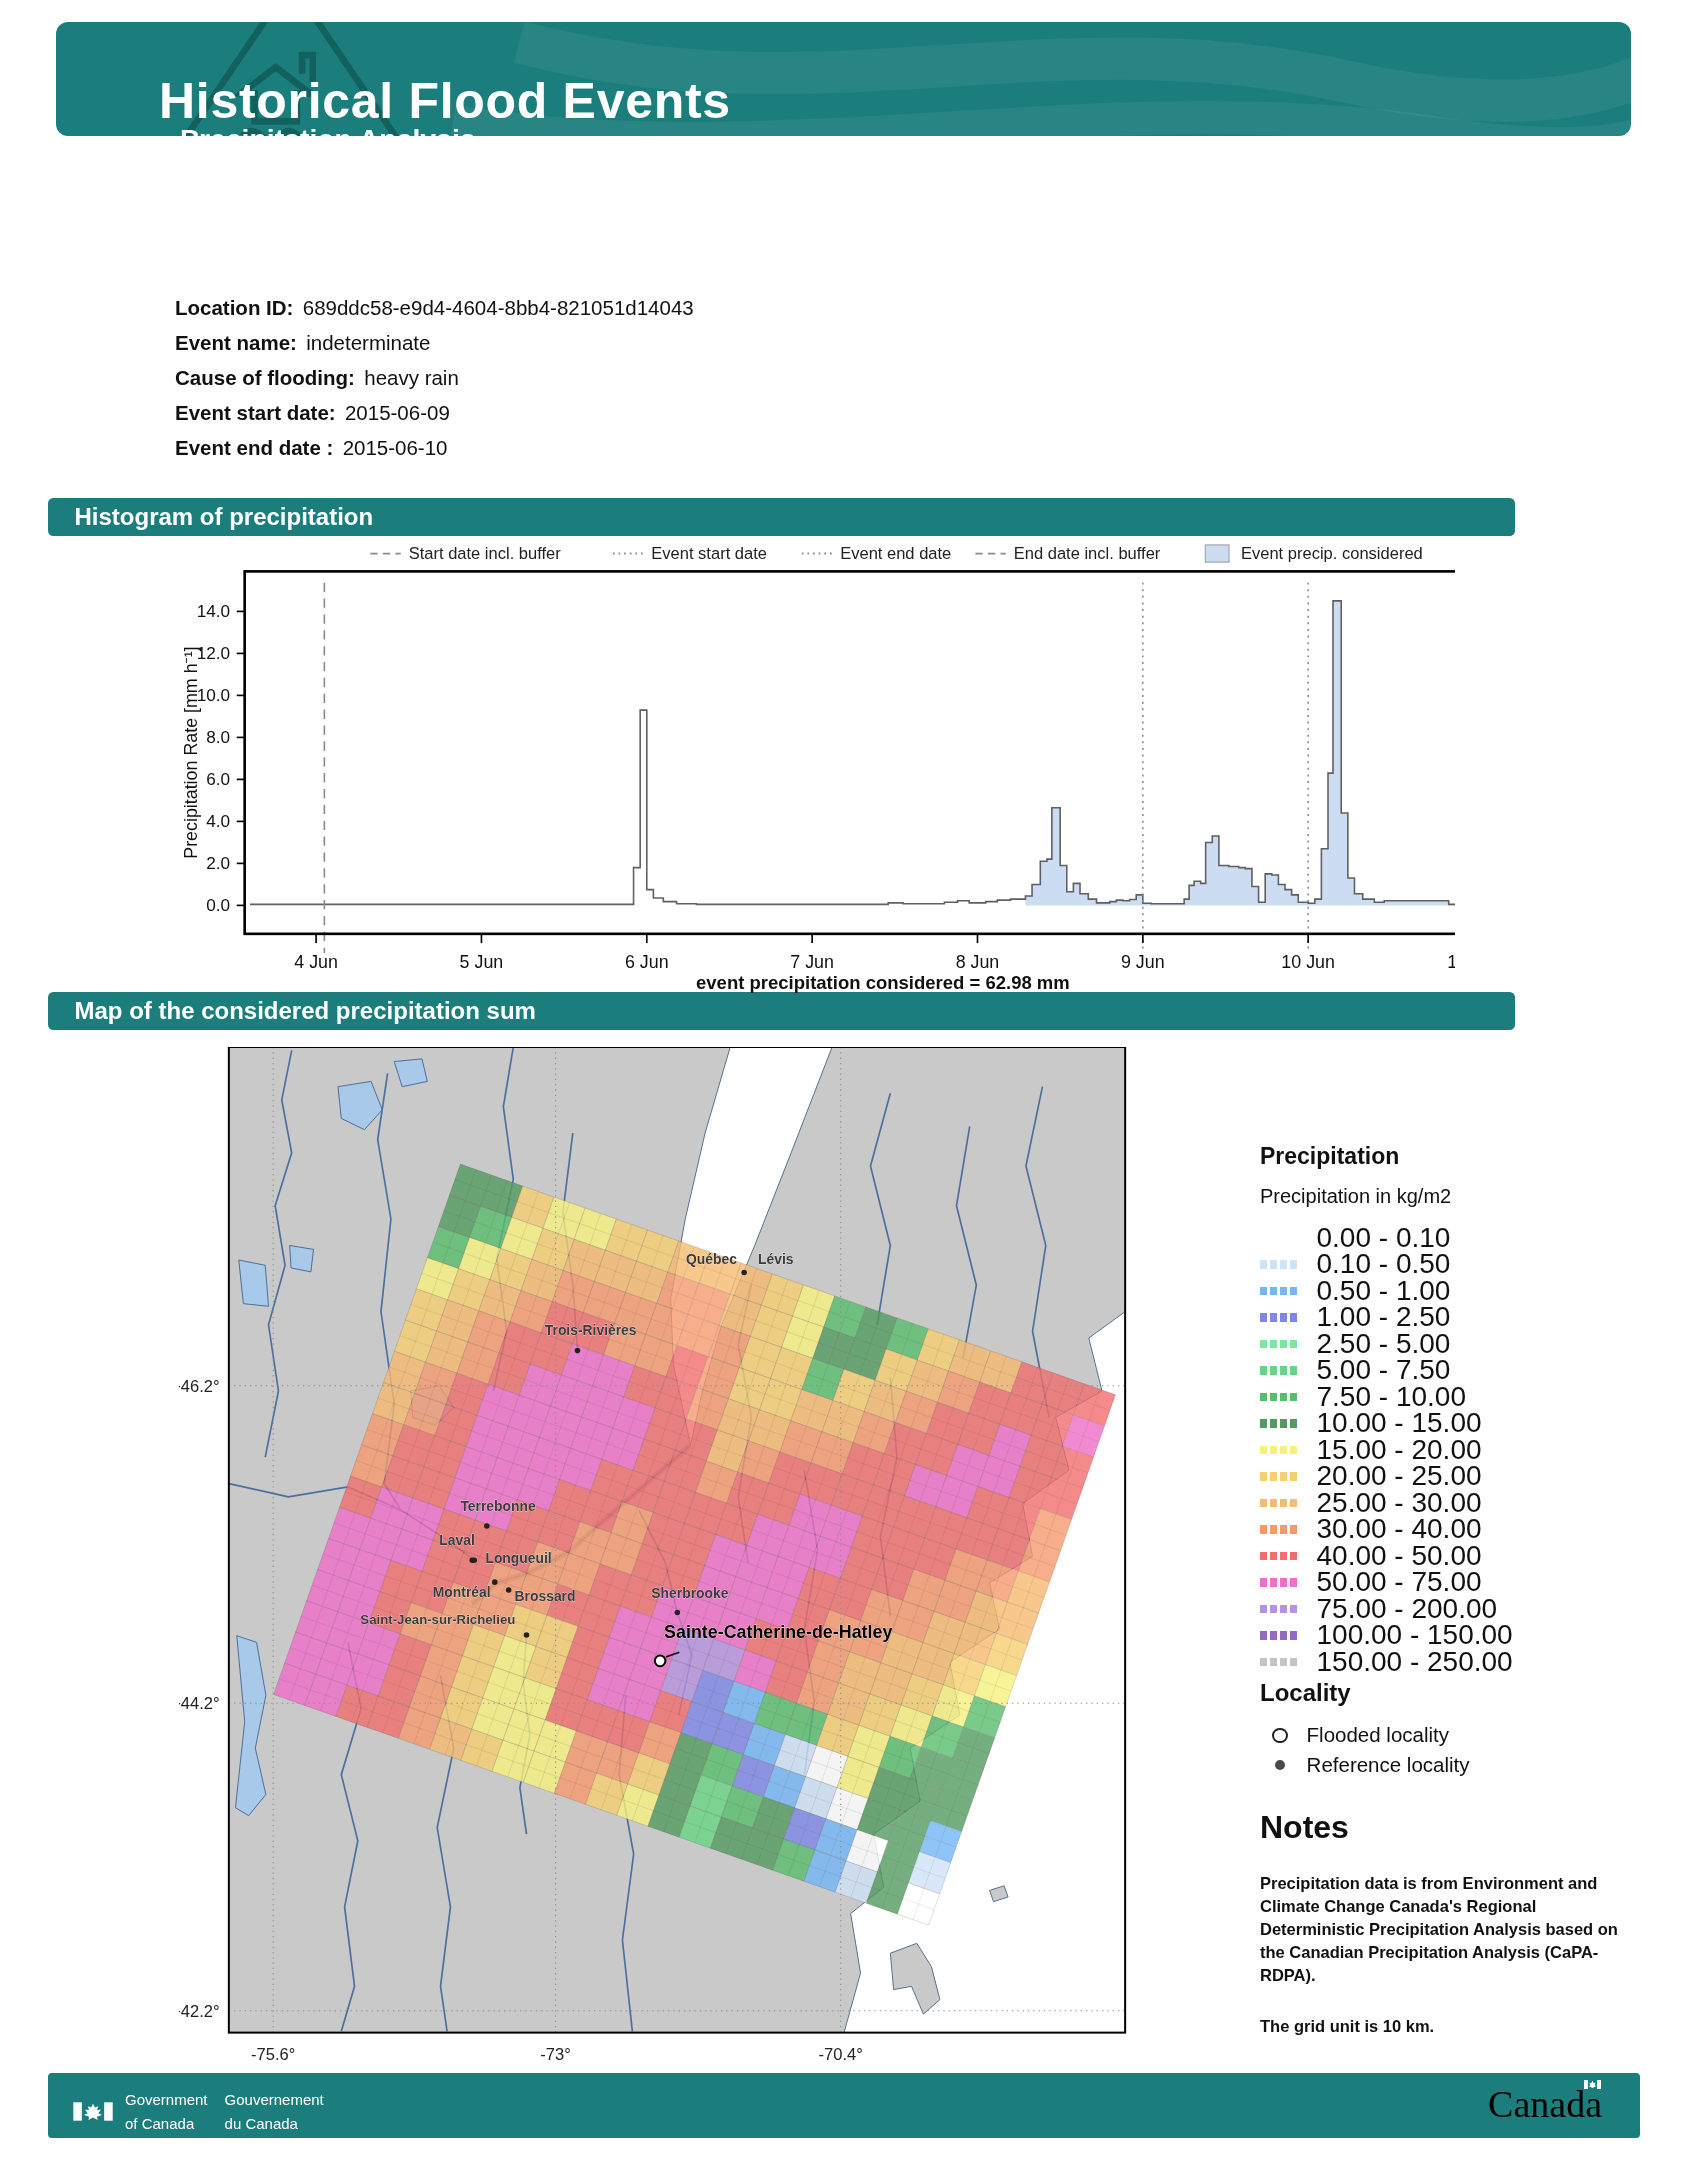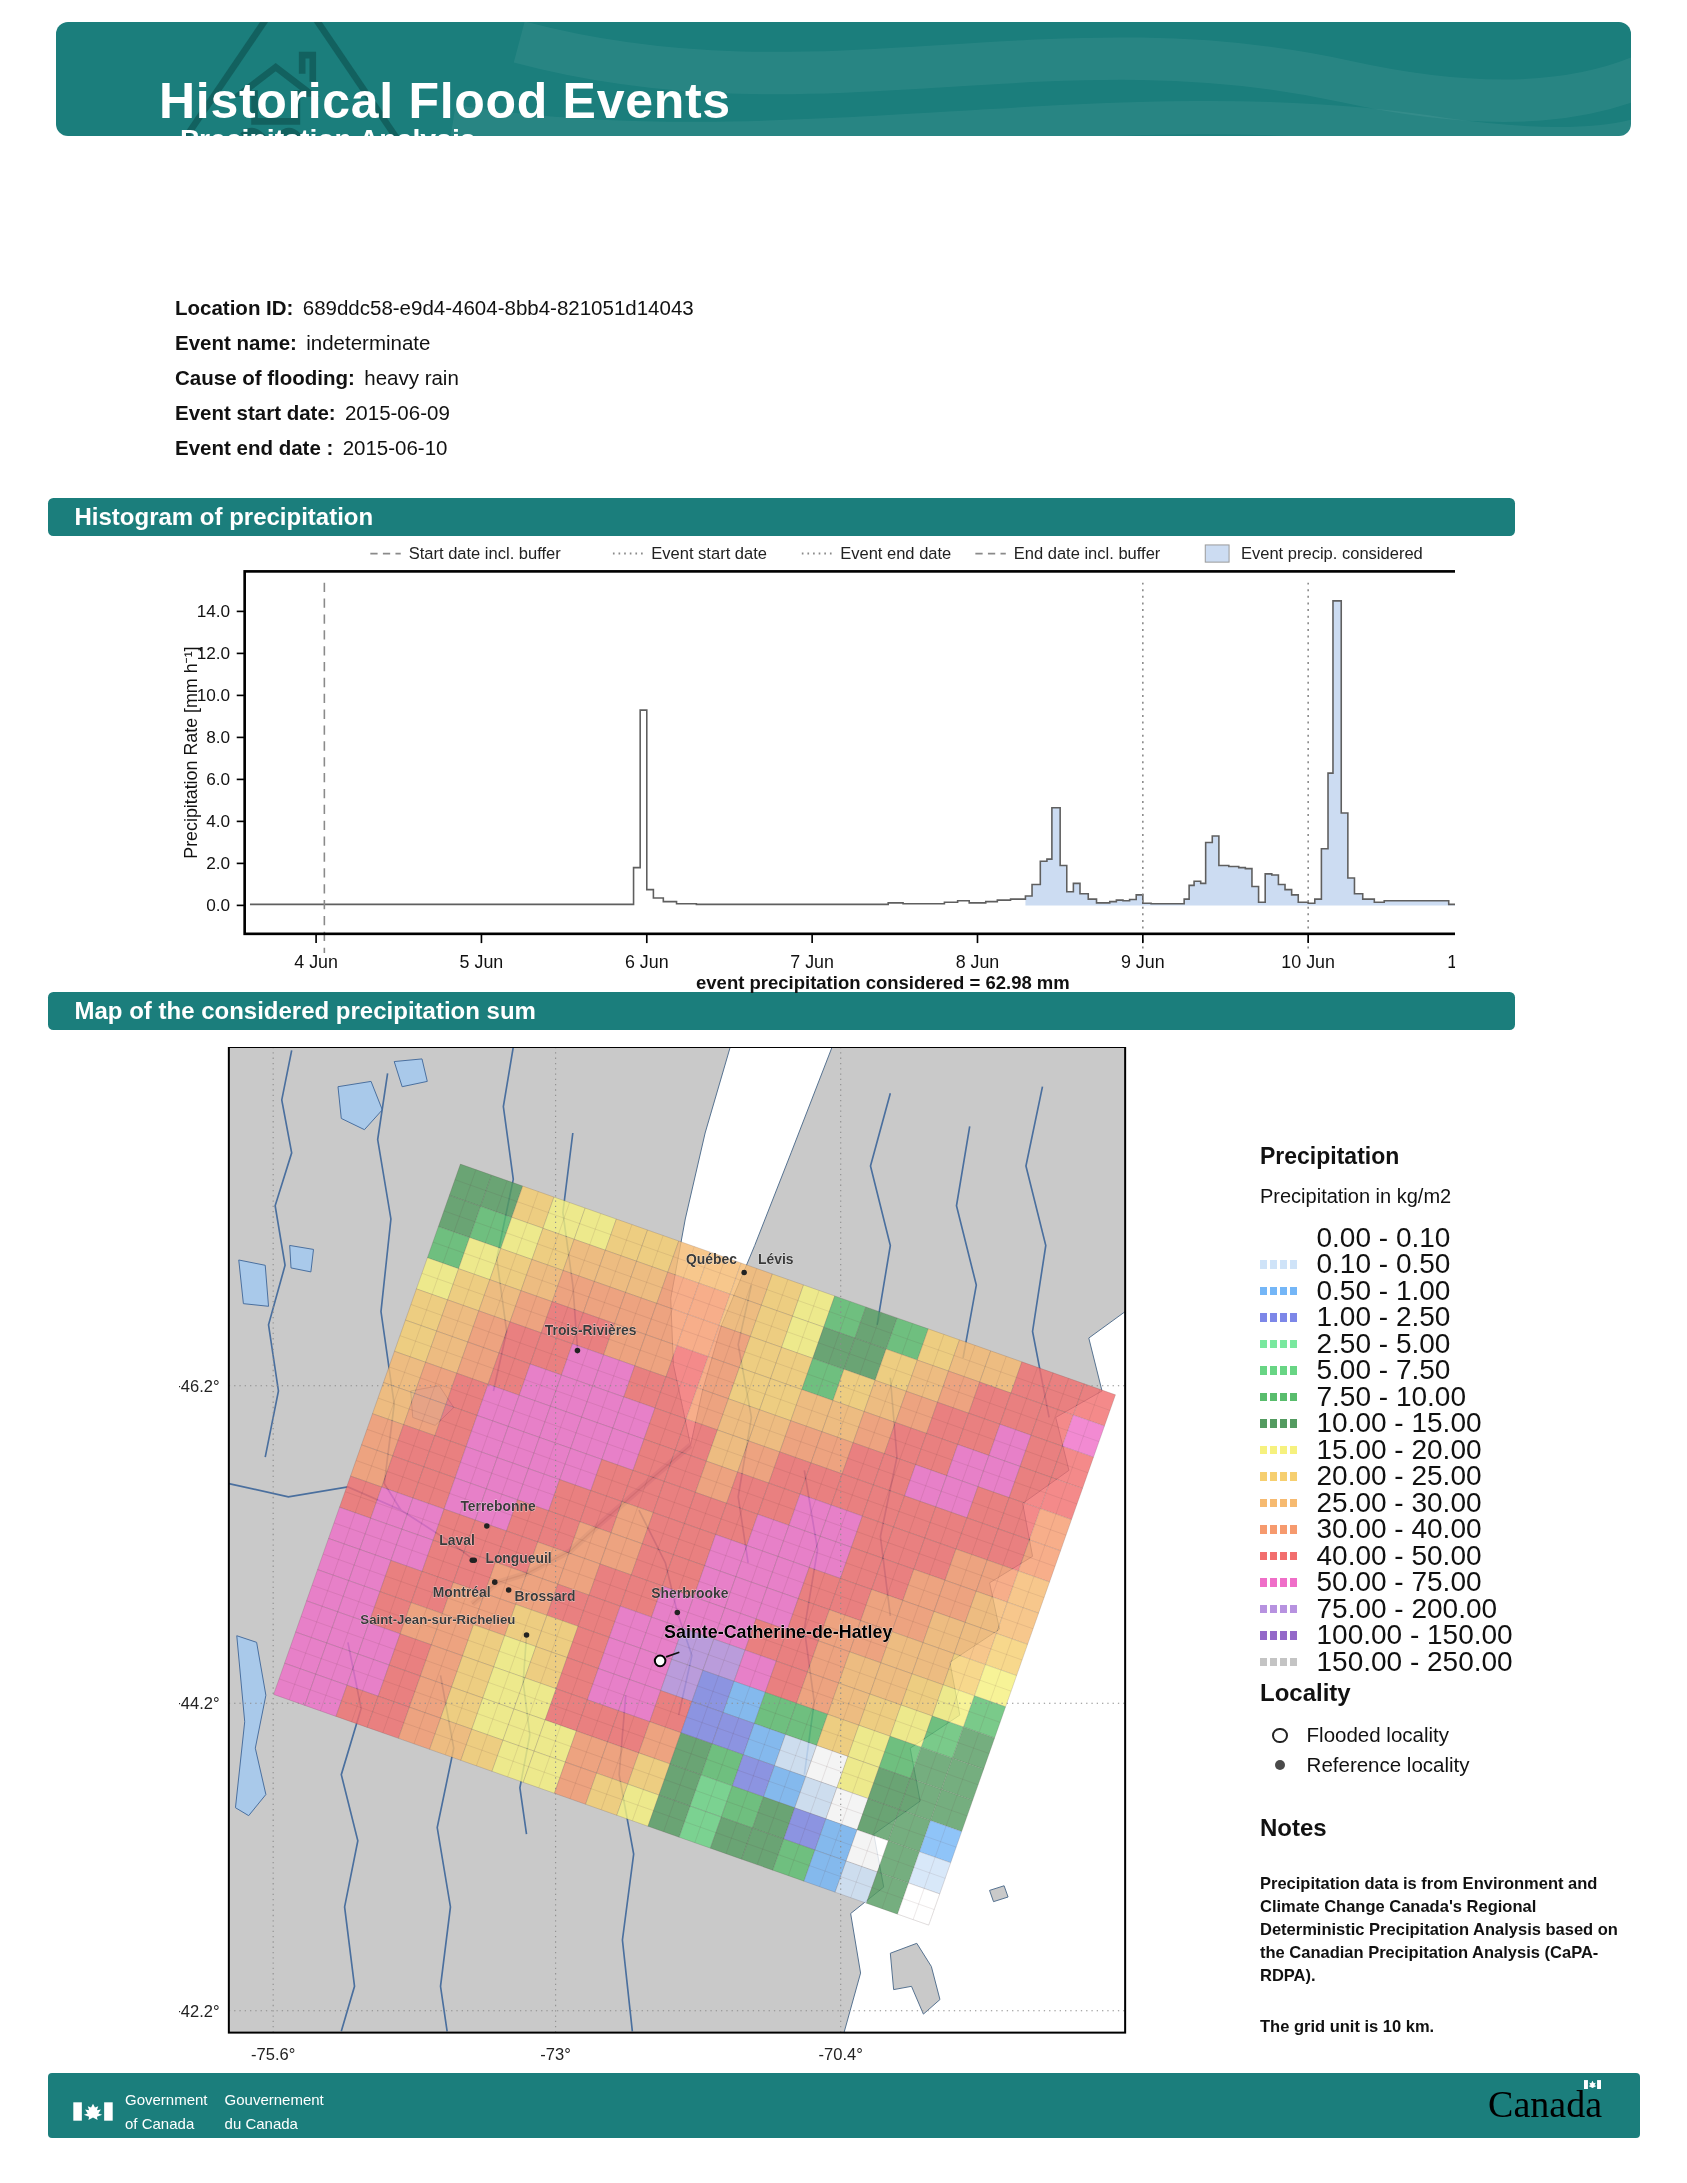--- a/index.html
+++ b/index.html
@@ -46,21 +46,21 @@
   .lg-swatch{width:38px;height:8.6px;margin-right:18.5px;flex:0 0 38px;
     background:repeating-linear-gradient(90deg,var(--c) 0 7.3px,rgba(0,0,0,0) 7.3px 10px);}
   .lg-label{font-size:28px;}
   .locality{position:absolute;left:1260px;top:1679px;width:384px;}
   .locality .title{font-size:24px;font-weight:bold;margin:0 0 13.2px 0;}
   .loc-row{display:flex;align-items:center;height:30px;font-size:20.5px;}
   .loc-ic{width:40px;display:flex;justify-content:center;margin-right:6.6px;}
   .ring{width:11.2px;height:11.2px;border:2.6px solid #222;border-radius:50%;background:#fff;}
   .dotfill{width:10.6px;height:10.6px;border-radius:50%;background:#4a4a4a;}
   .notes{position:absolute;left:1260px;top:1816px;width:380px;}
-  .notes .title{font-size:24px;font-weight:bold;margin:0 0 33px 0;}
+  .notes .title{font-size:32px;font-weight:bold;margin:0 0 33px 0;}
   .notes p{font-size:16.5px;font-weight:bold;line-height:23px;margin:0 0 28px 0;}
   
   .footer{
     position:absolute;left:48px;top:2073px;width:1592px;height:65px;background:#1b7e7c;
     border-radius:4px;color:#fff;
   }
   .fip{position:absolute;left:25px;top:14.6px;display:flex;align-items:center;gap:12px;}
   .fip .cols{display:flex;gap:17px;font-size:15px;line-height:24px;}
   .wordmark{position:absolute;right:38px;top:9.3px;font-family:"Liberation Serif",serif;
     font-size:38px;color:#000000;}

